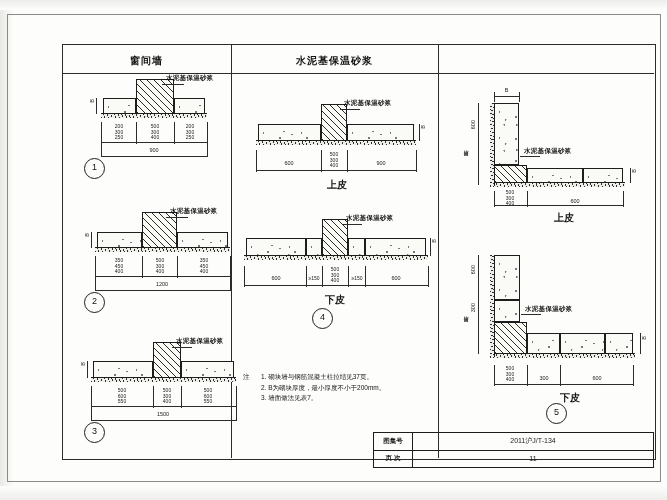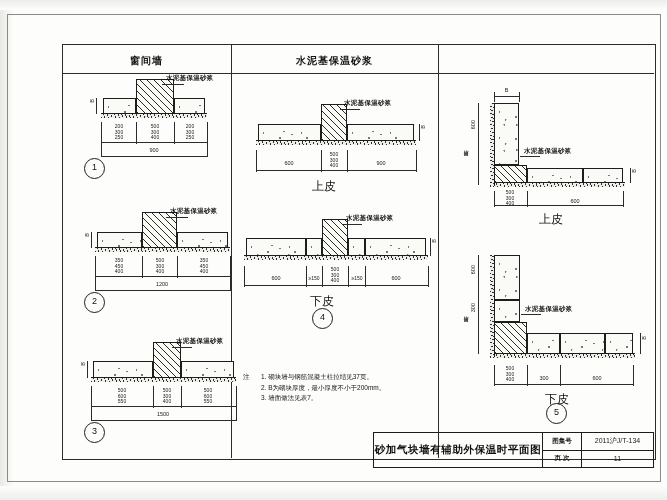--- a/index.html
+++ b/index.html
@@ -62,21 +62,21 @@
   .dimstack{position:absolute;font-size:5px;line-height:5.6px;color:#1b1b1b;text-align:center;width:26px;}
   .vdim{position:absolute;font-size:5.5px;color:#1b1b1b;
         writing-mode:vertical-rl;transform:rotate(180deg);white-space:nowrap;}
 
   .callout{position:absolute;font-size:6.5px;color:#121212;white-space:nowrap;
            font-weight:bold;letter-spacing:.3px;}
   .leader{position:absolute;background:#2b2b2b;height:0;border-top:1px solid #2b2b2b;}
 
   .marker{position:absolute;width:19px;height:19px;border:1.2px solid #1d1d1d;border-radius:50%;
           font-size:9px;line-height:17px;text-align:center;color:#121212;}
-  .caption{position:absolute;font-size:12px;font-weight:normal;color:#121212;text-align:left;}
+  .caption{position:absolute;font-size:10px;font-weight:bold;color:#121212;text-align:center;}
 
   
   .notes{position:absolute;left:243px;top:372px;width:185px;font-size:6.5px;color:#121212;line-height:10.5px;}
   .notes .nhead{position:absolute;left:0;top:0;font-size:6.5px;}
   .notes ol{margin:0;padding:0;list-style:none;}
   .notes li{padding-left:18px;white-space:nowrap;}
 
   
   .tb{position:absolute;left:373px;top:432px;width:281px;height:36px;border:1.4px solid #1d1d1d;
       box-sizing:border-box;display:flex;}
@@ -361,21 +361,20 @@
   <div class="notes">
     <div class="nhead">注</div>
     <ol>
       <li>1. 砌块墙与钢筋混凝土柱拉结见37页。</li>
       <li>2. B为砌块厚度，最小厚度不小于200mm。</li>
       <li>3. 墙面做法见表7。</li>
     </ol>
   </div>
 
   <div class="tb">
-    <div class="tb-title">砂加气块墙有辅助外保温时平面图</div>
     <div class="tb-right">
       <div class="tb-row">
         <div class="tb-k">图集号</div>
         <div class="tb-v">2011沪J/T-134</div>
       </div>
       <div class="tb-row">
         <div class="tb-k">页 次</div>
         <div class="tb-v">11</div>
       </div>
     </div>

